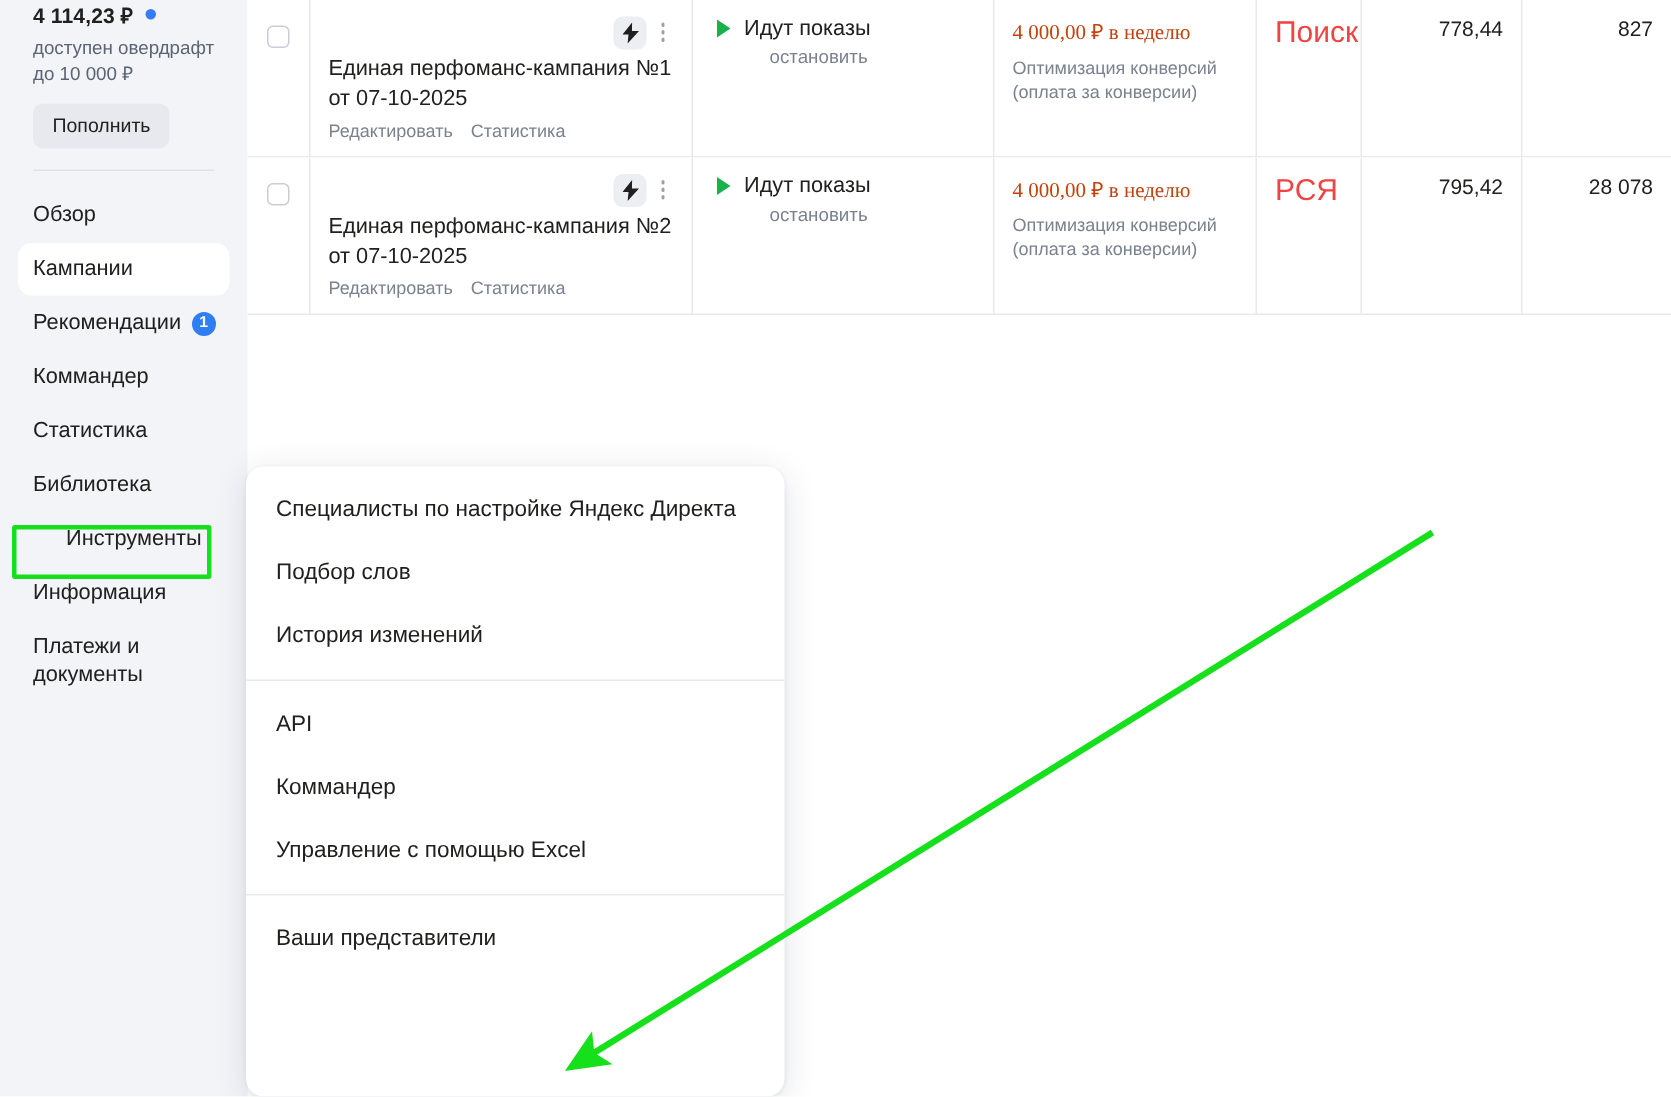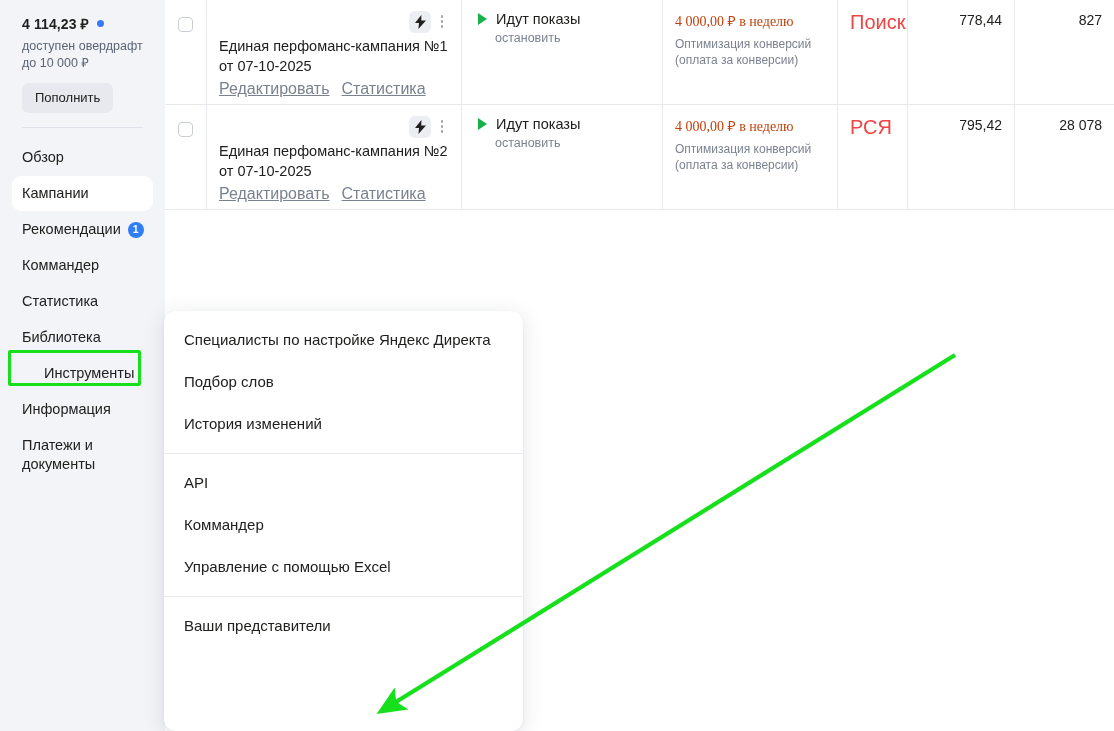--- a/index.html
+++ b/index.html
@@ -9,21 +9,21 @@
     font-family: "Liberation Sans", sans-serif;
     overflow: hidden;
   }
   #root { position: relative; width: 1114px; height: 731px; background: #ffffff; }
 
   
   .sidebar {
     position: absolute; left: 0; top: 0; width: 165px; height: 731px;
     background: #f3f4f8;
   }
-  .balance { padding: 14px 16px 0 22px; }
+  .balance { padding: 0 16px 0 22px; }
   .balance-row { display: flex; align-items: center; gap: 8px; }
   .balance-amount { font-size: 14px; font-weight: 700; color: #21201f; letter-spacing: .1px; }
   .balance-dot { width: 7px; height: 7px; border-radius: 50%; background: #377cf6; }
   .balance-sub { margin-top: 5px; font-size: 12.5px; line-height: 17px; color: #5b6474; }
   .topup-btn {
     margin-top: 11px; display: inline-block;
     background: #e7e9ef; color: #21201f;
     border: none; border-radius: 7px;
     font-family: inherit; font-size: 13px; padding: 7px 13px 8px; cursor: pointer;
   }
@@ -75,26 +75,26 @@
 
   .name-top { display: flex; justify-content: flex-end; align-items: center; gap: 4px; height: 21px; }
   .bolt {
     width: 22px; height: 22px; border-radius: 6px; background: #eceef3;
     display: flex; align-items: center; justify-content: center; cursor: pointer;
   }
   .kebab { width: 14px; display: flex; flex-direction: column; align-items: center; gap: 2.5px; cursor: pointer; padding: 4px 0; }
   .kebab i { width: 2.5px; height: 2.5px; border-radius: 50%; background: #9aa1ae; display: block; }
   .camp-title { margin-top: 4px; font-size: 14.5px; line-height: 20px; color: #21201f; }
   .camp-links { margin-top: 4px; display: flex; gap: 12px; }
-  .camp-links span { font-size: 16px; color: #7a828f; cursor: pointer; text-decoration: underline; }
+  .camp-links span { font-size: 12px; color: #7a828f; cursor: pointer; }
 
   .state-row { display: flex; align-items: center; gap: 9px; padding-left: 4px; }
   .play { width: 0; height: 0; border-left: 9px solid #18b14c; border-top: 6px solid transparent; border-bottom: 6px solid transparent; }
   .state-main { font-size: 14.5px; color: #21201f; }
-  .state-sub { margin-top: 4px; margin-left: 21px; font-size: 12.5px; color: #7a828f; cursor: pointer; }
+  .state-sub { margin-top: 4px; margin-left: 39px; font-size: 12.5px; color: #7a828f; cursor: pointer; }
 
   .budget-main { font-size: 14px; color: #c2410c; font-family: Liberation Serif, serif; }
   .budget-sub { margin-top: 6px; font-size: 12px; line-height: 16px; color: #7a828f; white-space: pre-line; }
   .type-txt { font-size: 20px; color: #ef4444; margin-top: 48px; }
 
   
   .menu {
     position: absolute; left: 164px; top: 311px; width: 359px; height: 420px;
     background: #ffffff; border-radius: 12px;
     box-shadow: 0 4px 22px rgba(40,50,80,0.13), 0 1px 3px rgba(40,50,80,0.08);

